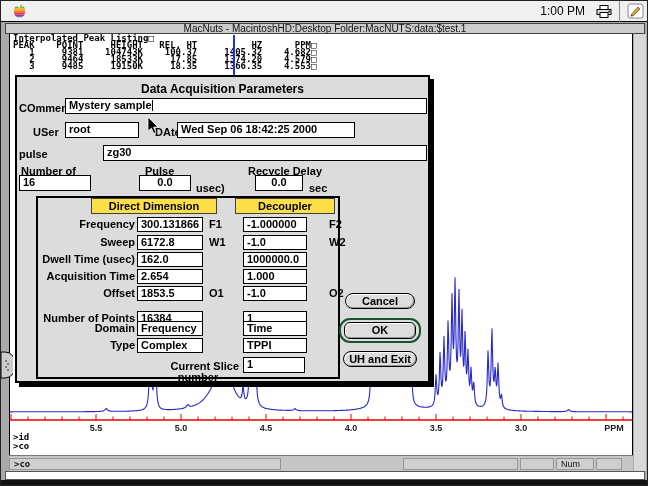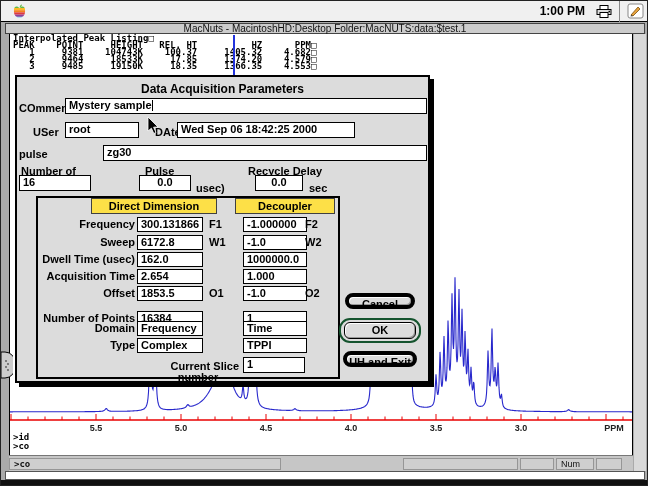--- a/index.html
+++ b/index.html
@@ -5,21 +5,21 @@
   * { margin:0; padding:0; box-sizing:border-box; }
   html,body { width:648px; height:486px; overflow:hidden; }
   body { font-family:"Liberation Sans",sans-serif; background:#9a9a9a; }
   #screen { position:relative; width:648px; height:486px; background:#aaa; overflow:hidden; border:1px solid #222; }
 
   
   #menubar { position:absolute; left:0; top:0; width:648px; height:21px; background:#f0f0f0; border-bottom:1px solid #000; display:flex; align-items:center; }
   .menu-item { font-size:12px; color:#000; padding:0 9px; line-height:20px; }
   .menu-item.bold { font-weight:bold; }
   #apple-menu { padding:0 10px 0 12px; display:flex; align-items:center; }
-  #menu-clock { margin-left:auto; font-size:12px; font-weight:bold; padding-right:6px; }
+  #menu-clock { margin-left:auto; font-size:12px; font-weight:normal; padding-right:6px; }
   .mb-icon { padding:0 5px; display:flex; align-items:center; }
   .mb-divider { width:1px; height:21px; background:#888; margin:0 2px; }
 
   
   #titlebar { position:absolute; left:4px; top:22px; width:640px; height:11px; background:#ccc; border:1px solid #444; font-size:10px; line-height:9px; text-align:center; color:#111; }
   #content { position:absolute; left:8px; top:33px; width:624px; height:421px; background:#fff; border-left:1px solid #000; border-right:1px solid #000; }
   #scroll-strip { position:absolute; left:633px; top:33px; width:12px; height:437px; background:#d9d9d9; }
 
   #peaklist { position:absolute; left:3px; top:1px; font:bold 9px/7px "DejaVu Sans Mono",monospace; color:#000; white-space:pre; letter-spacing:0; }
   #text-cursor { position:absolute; left:223px; top:1px; width:2px; height:40px; background:#2233dd; }
@@ -43,25 +43,25 @@
   .lbl { position:absolute; font:bold 11px "Liberation Sans",sans-serif; color:#000; white-space:nowrap; }
   .f { position:absolute; background:#fff; border:1px solid #000; font:bold 11px/13px "Liberation Sans",sans-serif; padding-left:3px; white-space:nowrap; overflow:hidden; height:16px; }
   .f.center { text-align:center; padding-left:0; }
   .caret { display:inline-block; width:1px; height:11px; background:#000; vertical-align:-2px; }
   #groupbox { position:absolute; left:19px; top:119px; width:304px; height:183px; border:2px solid #000; }
   .colhdr { position:absolute; top:121px; height:16px; background:#fde047; border:1px solid #404040; font:bold 11px/14px "Liberation Sans",sans-serif; text-align:center; }
   .prow-label { position:absolute; left:6px; width:112px; text-align:right; font:bold 11px/15px "Liberation Sans",sans-serif; white-space:nowrap; }
   .prow-f1 { left:120px; width:66px; }
   .prow-u1 { position:absolute; left:192px; font:bold 11px/15px "Liberation Sans",sans-serif; }
   .prow-f2 { left:226px; width:64px; }
-  .prow-u2 { position:absolute; left:288px; font:bold 11px/15px "Liberation Sans",sans-serif; }
+  .prow-u2 { position:absolute; left:312px; font:bold 11px/15px "Liberation Sans",sans-serif; }
   .prow { position:absolute; left:0; width:415px; height:16px; }
   .prow .f { top:0; height:15px; line-height:13px; }
 
-  .btn { position:absolute; background:#ddd; border:4px solid #000000; border-radius:8px; font:bold 11px/14px "Liberation Sans",sans-serif; text-align:center; box-shadow:inset 1px 1px 0 #fff, inset -1px -1px 0 #999; }
+  .btn { position:absolute; background:#ddd; border:1px solid #000000; border-radius:8px; font:bold 11px/14px "Liberation Sans",sans-serif; text-align:center; box-shadow:inset 1px 1px 0 #fff, inset -1px -1px 0 #999; }
   #ok-ring { position:absolute; left:322px; top:241px; width:82px; height:25px; border:2px solid #14532d; border-radius:11px; padding:2px 3px; }
   #ok-button { position:relative; width:100%; height:100%; background:#ddd; border:1px solid #000; border-radius:6px; font:bold 11px/14px "Liberation Sans",sans-serif; text-align:center; box-shadow:inset 1px 1px 0 #fff, inset -1px -1px 0 #999; }
 
   #mouse-cursor { position:absolute; left:146px; top:116px; z-index:30; }
 </style>
 </head>
 <body>
 
 <div id="screen">
 

